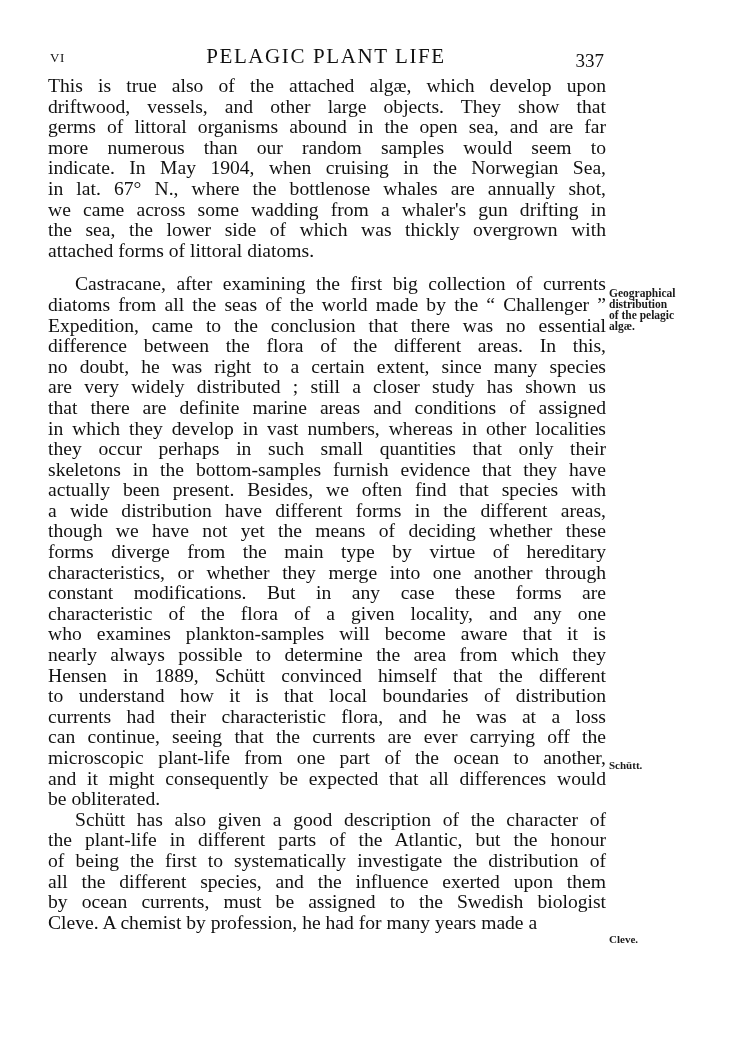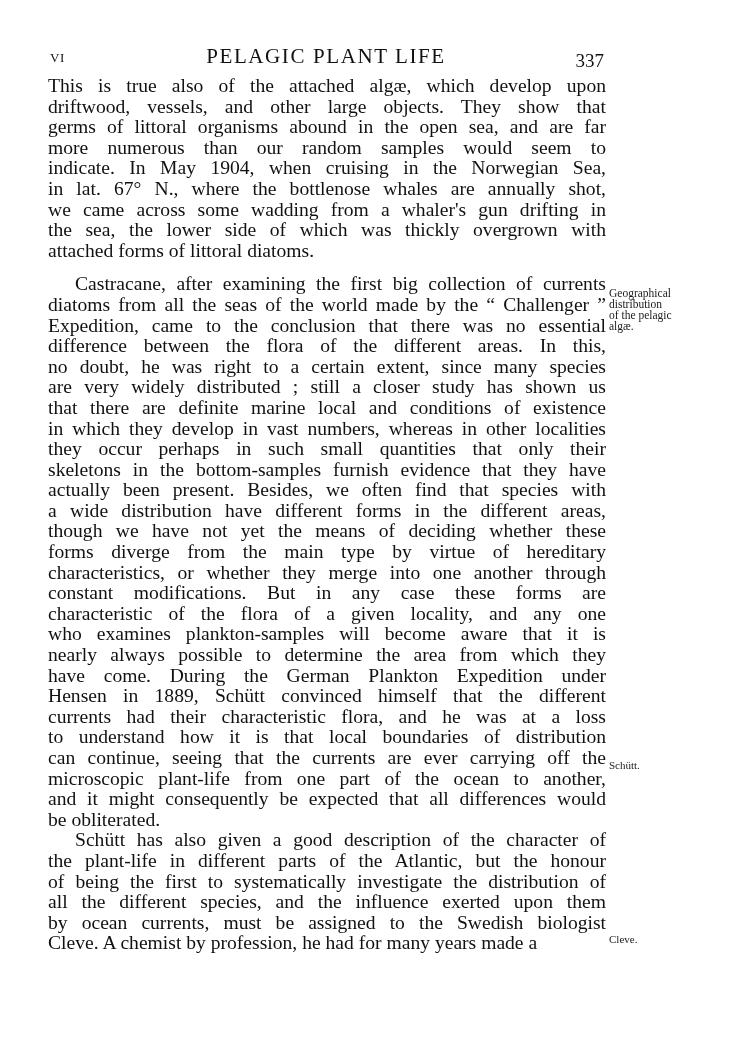--- a/index.html
+++ b/index.html
@@ -71,21 +71,21 @@
     padding-left: 27px;
   }
   .para-gap {
     height: 13px;
   }
   .margin-note {
     position: absolute;
     left: 609px;
     font-size: 11.5px;
     line-height: 11px;
-    font-weight: normal;
+    font-weight: bold;
     font-family: "Liberation Serif", "DejaVu Serif", serif;
     color: #1a1a1a;
   }
   .margin-note span { display: block; }
   .mn-geo { top: 288px; }
   .mn-schutt { top: 760px; font-size: 11px; }
   .mn-cleve { top: 934px; font-size: 11px; }
 </style>
 </head>
 <body>
@@ -111,37 +111,36 @@
         <span class="line last">attached forms of littoral diatoms.</span>
       </div>
       <div class="para-gap"></div>
       <div class="paragraph">
         <span class="line indent">Castracane, after examining the first big collection of currents</span>
         <span class="line">diatoms from all the seas of the world made by the “ Challenger ”</span>
         <span class="line">Expedition, came to the conclusion that there was no essential</span>
         <span class="line">difference between the flora of the different areas.  In this,</span>
         <span class="line">no doubt, he was right to a certain extent, since many species</span>
         <span class="line">are very widely distributed ; still a closer study has shown us</span>
-        <span class="line">that there are definite marine local and conditions of existence</span>
+        <span class="line">that there are definite marine areas and conditions of assigned</span>
         <span class="line">in which they develop in vast numbers, whereas in other localities</span>
         <span class="line">they occur perhaps in such small quantities that only their</span>
         <span class="line">skeletons in the bottom-samples furnish evidence that they have</span>
         <span class="line">actually been present.  Besides, we often find that species with</span>
         <span class="line">a wide distribution have different forms in the different areas,</span>
         <span class="line">though we have not yet the means of deciding whether these</span>
         <span class="line">forms diverge from the main type by virtue of hereditary</span>
         <span class="line">characteristics, or whether they merge into one another through</span>
         <span class="line">constant modifications.  But in any case these forms are</span>
         <span class="line">characteristic of the flora of a given locality, and any one</span>
         <span class="line">who examines plankton-samples will become aware that it is</span>
         <span class="line">nearly always possible to determine the area from which they</span>
-        <span class="line">have come.  During the German Plankton Expedition under</span>
         <span class="line">Hensen in 1889, Schütt convinced himself that the different</span>
+        <span class="line">to understand how it is that local boundaries of distribution</span>
         <span class="line">currents had their characteristic flora, and he was at a loss</span>
-        <span class="line">to understand how it is that local boundaries of distribution</span>
         <span class="line">can continue, seeing that the currents are ever carrying off the</span>
         <span class="line">microscopic plant-life from one part of the ocean to another,</span>
         <span class="line">and it might consequently be expected that all differences would</span>
         <span class="line last">be obliterated.</span>
       </div>
       <div class="paragraph">
         <span class="line indent">Schütt has also given a good description of the character of</span>
         <span class="line">the plant-life in different parts of the Atlantic, but the honour</span>
         <span class="line">of being the first to systematically investigate the distribution of</span>
         <span class="line">all the different species, and the influence exerted upon them</span>

